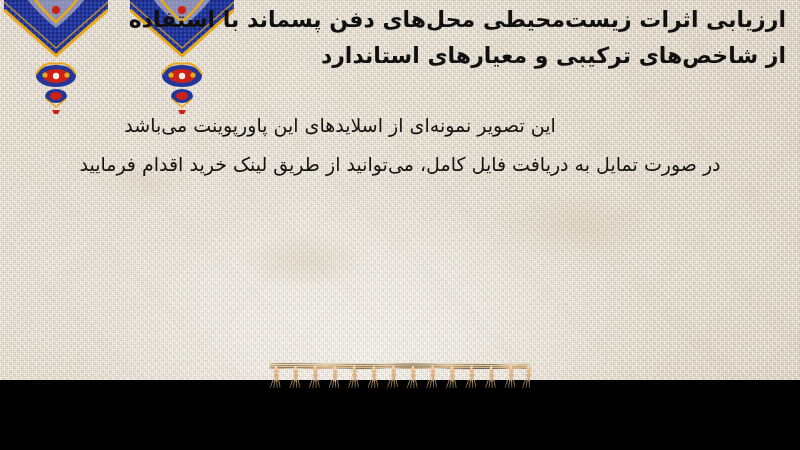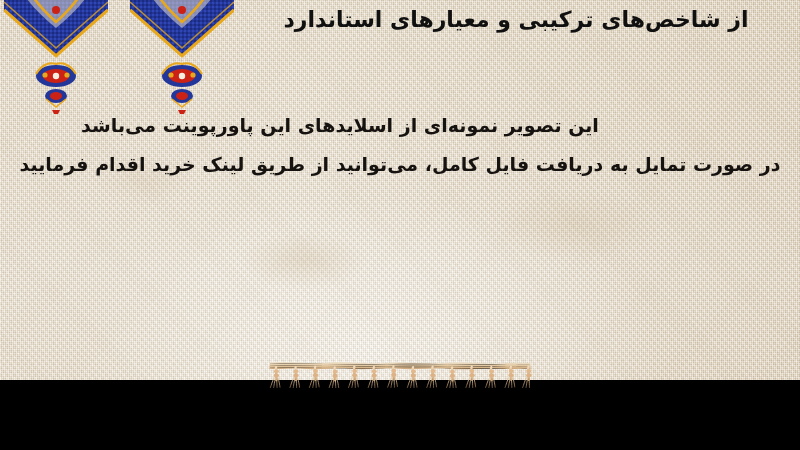--- a/index.html
+++ b/index.html
@@ -88,33 +88,33 @@
     direction: rtl;
   }
   .title-line {
     font-size: 22px;
     font-weight: 700;
     line-height: 36px;
     color: #111010;
     white-space: nowrap;
     letter-spacing: 0px;
   }
-  .title-line.l2 { text-align: center; padding-left: 20px; }
+  .title-line.l2 { padding-left: 20px; }
 
   .body-block {
     position: absolute;
     top: 106px;
     right: 18px;
     width: 764px;
     direction: rtl;
     text-align: center;
   }
   .body-line {
     font-size: 19px;
-    font-weight: 700;
+    font-weight: 400;
     line-height: 39px;
     color: #15120f;
     white-space: nowrap;
   }
   .body-line.b1 { padding-right: 120px; }
 
   
   .fringe-zone {
     position: absolute;
     left: 0;
@@ -274,20 +274,21 @@
             <ellipse cx="0" cy="0" rx="6" ry="4" fill="#cc2216"></ellipse>
             <path d="M-10 3 L0 11 L10 3" fill="none" stroke="#e8a81d" stroke-width="1.6"></path>
           </g>
           <path d="M-4 34 L0 42 L4 34 Z" fill="#cc2216"></path>
         </g>
       </svg>
     </div>
   </div>
 
   <div class="title-block">
+    <div class="title-line l1">ارزیابی اثرات زیست‌محیطی محل‌های دفن پسماند با استفاده</div>
     <div class="title-line l2">از شاخص‌های ترکیبی و معیارهای استاندارد</div>
   </div>
 
   <div class="body-block">
     <div class="body-line b1">این تصویر نمونه‌ای از اسلایدهای این پاورپوینت می‌باشد</div>
     <div class="body-line b3">در صورت تمایل به دریافت فایل کامل، می‌توانید از طریق لینک خرید اقدام فرمایید</div>
   </div>
 
   <div class="fringe-zone">
     <div class="fringe-black"></div>

